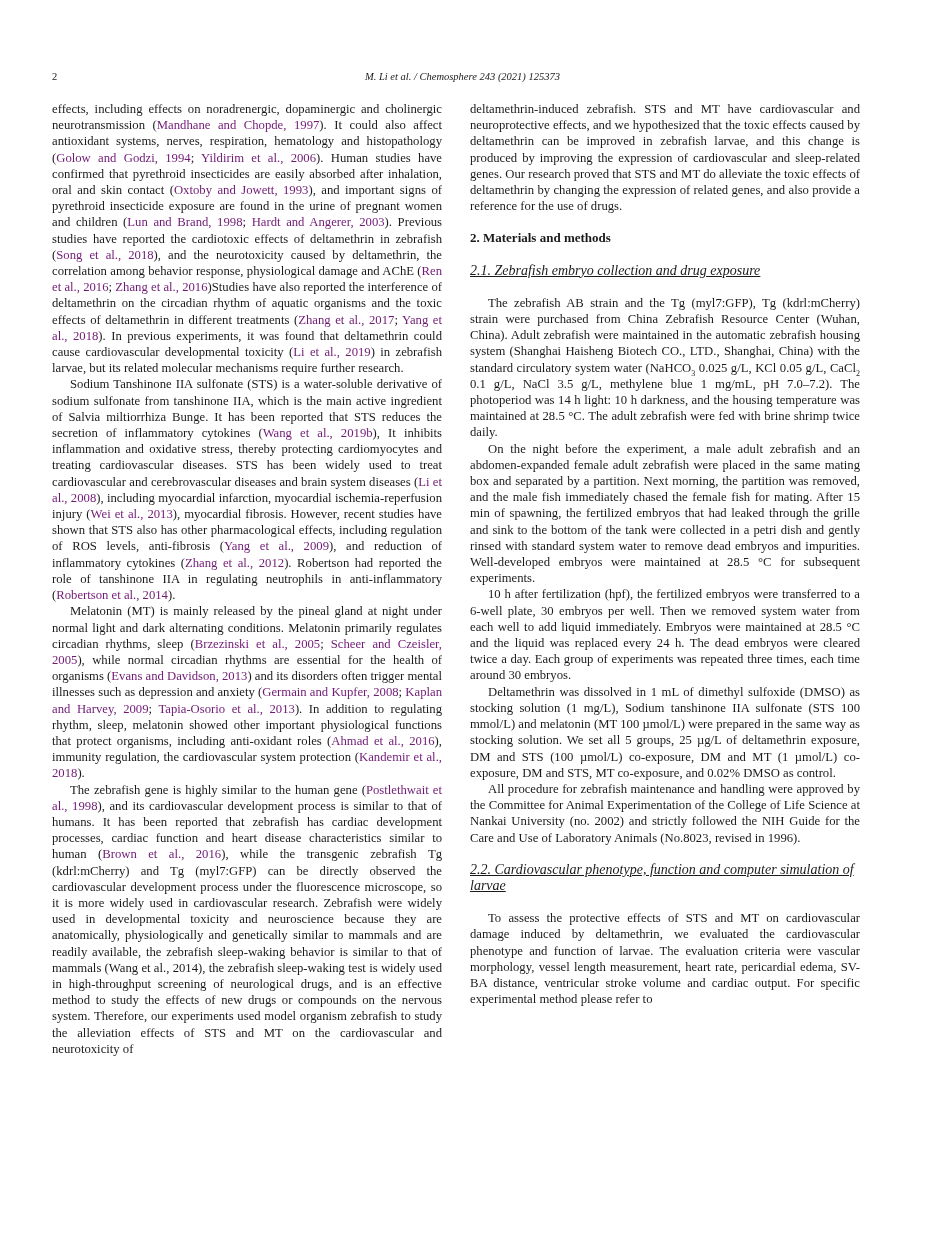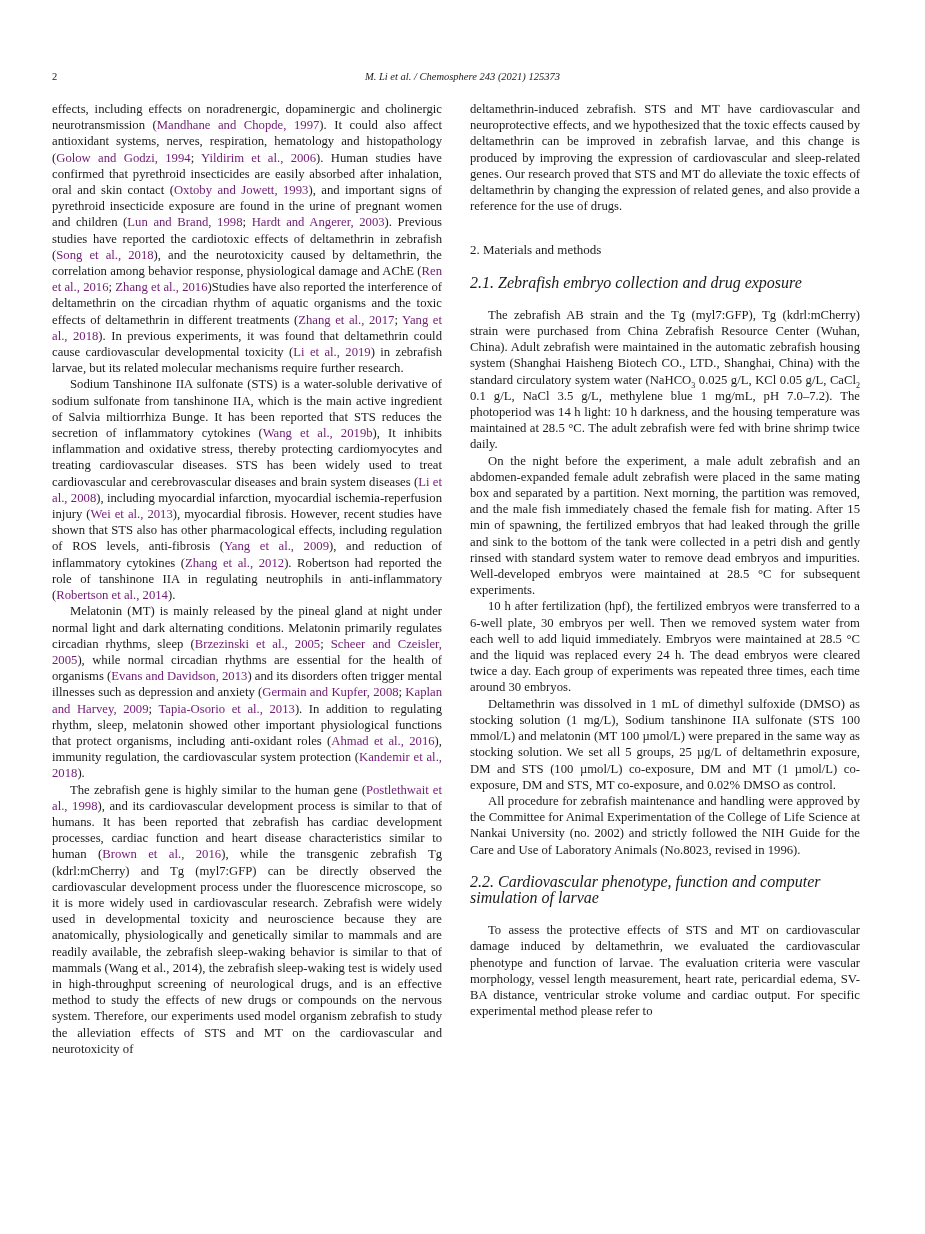--- a/index.html
+++ b/index.html
@@ -7,22 +7,22 @@
          font-family: "Liberation Serif", "DejaVu Serif", serif; color: #1a1a1a; }
   .page-num { position: absolute; left: 52px; top: 71px; font-size: 10.5px; }
   .running-head { position: absolute; left: 0; width: 925px; top: 71px; text-align: center;
                   font-size: 10.5px; font-style: italic; }
   .col { position: absolute; top: 101px; width: 390px; font-size: 12.7px; line-height: 16.2px; }
   .col-left { left: 52px; }
   .col-right { left: 470px; }
   p { margin: 0; text-align: justify; hyphens: manual; }
   p.ind { text-indent: 18px; }
   a.cite { color: #701a75; text-decoration: none; }
-  .h-section { font-weight: normal; font-size: 13px; margin: 28px 0 0 0; height: 16.2px; }
-  .h-sub { font-style: italic; font-size: 16px; margin: 16px 0 16px 0; }
+  .h-section { font-weight: bold; font-size: 13px; margin: 16px 0 0 0; height: 16.2px; }
+  .h-sub { font-style: italic; font-size: 14px; margin: 16px 0 16px 0; text-decoration: underline; }
   sub { font-size: 8px; line-height: 0; }
 </style>
 </head>
 <body>
 
 <div class="page-num">2</div>
 <div class="running-head">M. Li et al. / Chemosphere 243 (2021) 125373</div>
 
 <div class="col col-left">
   <p>

